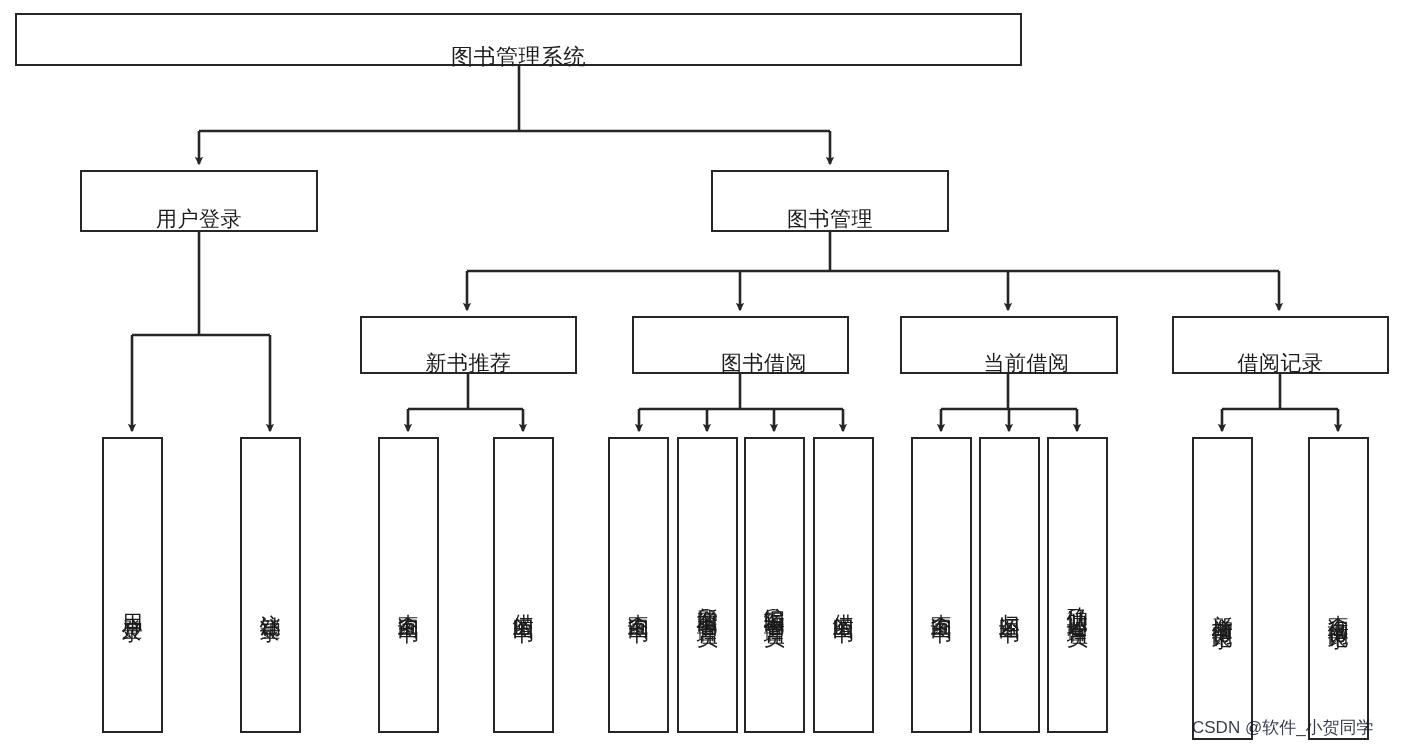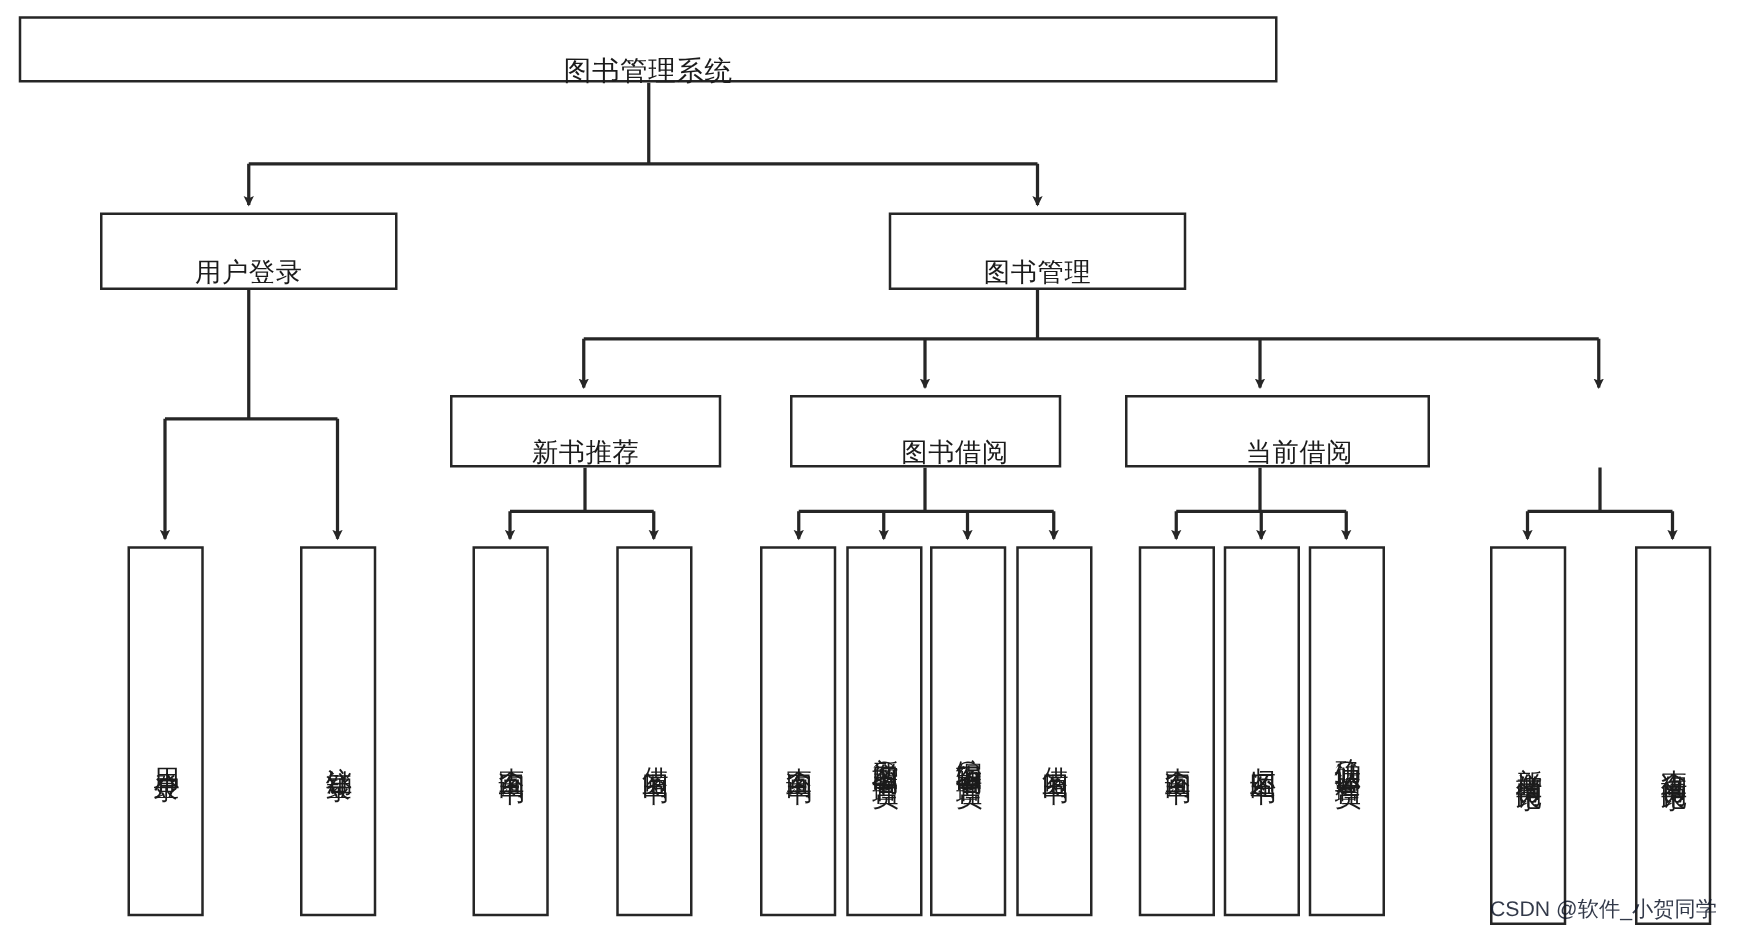--- a/index.html
+++ b/index.html
@@ -145,24 +145,27 @@
   </div>
 
   <div class="node horiz" style="left:360px; top:316px; width:217px; height:58px;">
     <span class="lbl">新书推荐</span>
   </div>
 
   <div class="node horiz" style="left:632px; top:316px; width:217px; height:58px;padding-left:47px;">
     <span class="lbl">图书借阅</span>
   </div>
 
-  <div class="node horiz" style="left:900px; top:316px; width:244px; height:58px;padding-left:35px;">
+  <div class="node horiz" style="left:900px; top:316px; width:218px; height:58px;padding-left:35px;">
     <span class="lbl">当前借阅</span>
   </div>
 
+  <div class="node horiz" style="left:1172px; top:316px; width:217px; height:58px;">
+    <span class="lbl">借阅记录</span>
+  </div>
 
   <div class="node vert" style="left:102px; top:437px; width:61px; height:296px;">
     <span class="lbl">用户登录</span>
   </div>
   <div class="node vert" style="left:240px; top:437px; width:61px; height:296px;">
     <span class="lbl">注销登录</span>
   </div>
 
   <div class="node vert" style="left:378px; top:437px; width:61px; height:296px;">
     <span class="lbl">查询图书</span>

